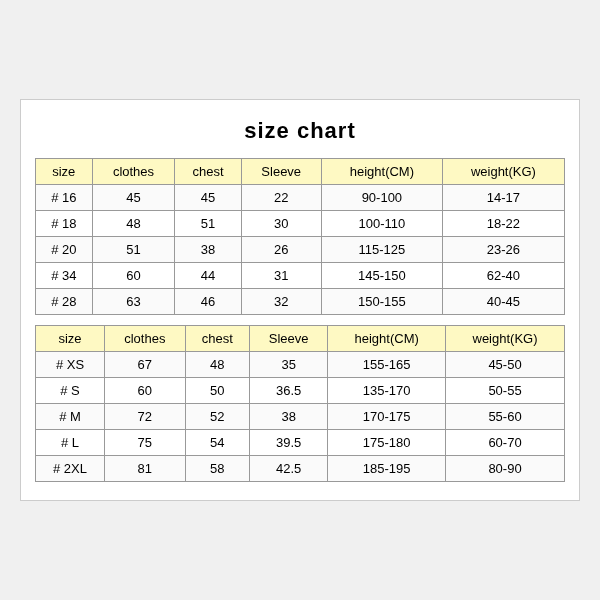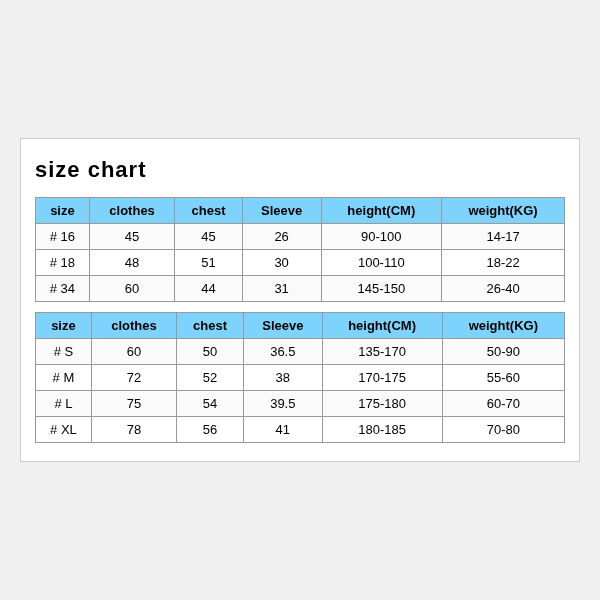--- a/index.html
+++ b/index.html
@@ -12,39 +12,39 @@
       justify-content: center;
       font-family: Arial, sans-serif;
     }
     .card {
       background: #fff;
       border: 1px solid #ccc;
       padding: 18px 14px;
       width: 560px;
     }
     .title {
-      text-align: left;
+      text-align: center;
       font-size: 22px;
       font-weight: bold;
       margin-bottom: 14px;
       letter-spacing: 1px;
     }
     table {
       width: 100%;
       border-collapse: collapse;
       font-size: 13px;
     }
     th, td {
       border: 1px solid #999;
       text-align: center;
       padding: 5px 4px;
     }
     thead tr th {
-      background: #7dd3fc;
-      font-weight: bold;
+      background: #fef9c3;
+      font-weight: normal;
     }
     tbody tr:nth-child(odd) { background: #fafafa; }
     tbody tr:nth-child(even) { background: #fff; }
   </style>
 </head>
 <body>
 
 <div class="card">
   <div class="title">size chart</div>
 
@@ -57,84 +57,108 @@
           <th>Sleeve</th>
           <th>height(CM)</th>
           <th>weight(KG)</th>
         </tr>
     </thead>
     <tbody id="tbody1">
         <tr>
           <td># 16</td>
           <td>45</td>
           <td>45</td>
-          <td>26</td>
+          <td>22</td>
           <td>90-100</td>
           <td>14-17</td>
         </tr>
         <tr>
           <td># 18</td>
           <td>48</td>
           <td>51</td>
           <td>30</td>
           <td>100-110</td>
           <td>18-22</td>
         </tr>
         <tr>
+          <td># 20</td>
+          <td>51</td>
+          <td>38</td>
+          <td>26</td>
+          <td>115-125</td>
+          <td>23-26</td>
+        </tr>
+        <tr>
           <td># 34</td>
           <td>60</td>
           <td>44</td>
           <td>31</td>
           <td>145-150</td>
-          <td>26-40</td>
+          <td>62-40</td>
+        </tr>
+        <tr>
+          <td># 28</td>
+          <td>63</td>
+          <td>46</td>
+          <td>32</td>
+          <td>150-155</td>
+          <td>40-45</td>
         </tr>
       </tbody>
   </table>
 
   <div style="height:10px;"></div>
 
   <table>
     <thead id="thead2">
       <tr>
           <th>size</th>
           <th>clothes</th>
           <th>chest</th>
           <th>Sleeve</th>
           <th>height(CM)</th>
           <th>weight(KG)</th>
         </tr>
     </thead>
     <tbody id="tbody2">
         <tr>
+          <td># XS</td>
+          <td>67</td>
+          <td>48</td>
+          <td>35</td>
+          <td>155-165</td>
+          <td>45-50</td>
+        </tr>
+        <tr>
           <td># S</td>
           <td>60</td>
           <td>50</td>
           <td>36.5</td>
           <td>135-170</td>
-          <td>50-90</td>
+          <td>50-55</td>
         </tr>
         <tr>
           <td># M</td>
           <td>72</td>
           <td>52</td>
           <td>38</td>
           <td>170-175</td>
           <td>55-60</td>
         </tr>
         <tr>
           <td># L</td>
           <td>75</td>
           <td>54</td>
           <td>39.5</td>
           <td>175-180</td>
           <td>60-70</td>
         </tr>
         <tr>
-          <td># XL</td>
-          <td>78</td>
-          <td>56</td>
-          <td>41</td>
-          <td>180-185</td>
-          <td>70-80</td>
+          <td># 2XL</td>
+          <td>81</td>
+          <td>58</td>
+          <td>42.5</td>
+          <td>185-195</td>
+          <td>80-90</td>
         </tr>
       </tbody>
   </table>
 </div>
 
 </body></html>

